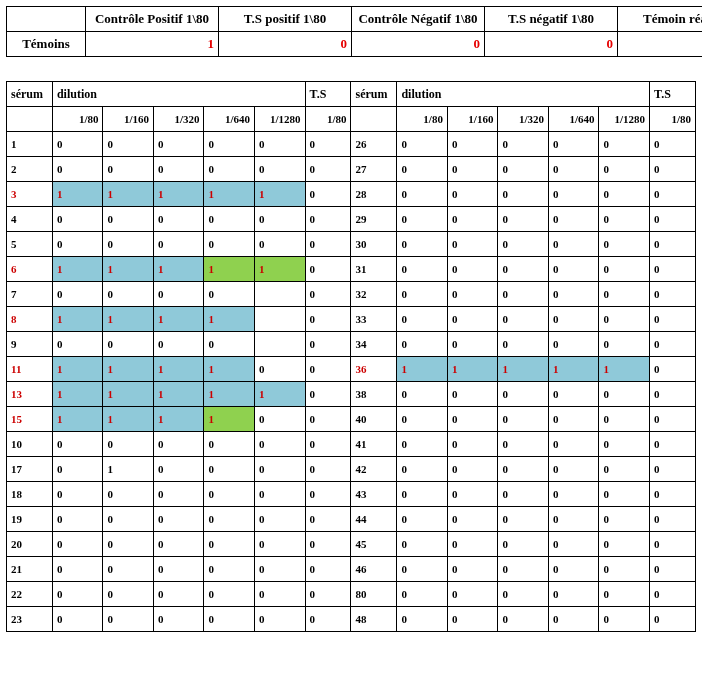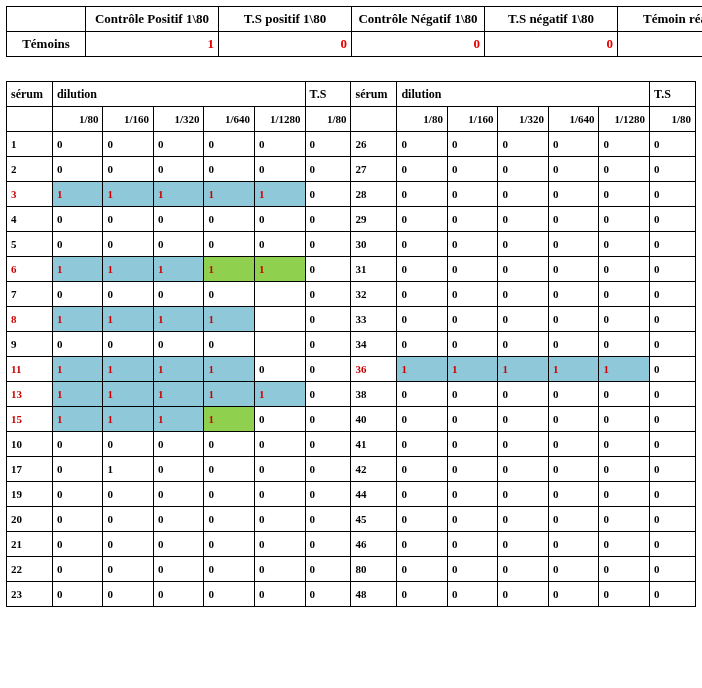--- a/index.html
+++ b/index.html
@@ -346,20 +346,36 @@
         <td>0</td>
         <td>42</td>
         <td>0</td>
         <td>0</td>
         <td>0</td>
         <td>0</td>
         <td>0</td>
         <td>0</td>
       </tr>
       <tr>
+        <td>18</td>
+        <td>0</td>
+        <td>0</td>
+        <td>0</td>
+        <td>0</td>
+        <td>0</td>
+        <td>0</td>
+        <td>43</td>
+        <td>0</td>
+        <td>0</td>
+        <td>0</td>
+        <td>0</td>
+        <td>0</td>
+        <td>0</td>
+      </tr>
+      <tr>
         <td>19</td>
         <td>0</td>
         <td>0</td>
         <td>0</td>
         <td>0</td>
         <td>0</td>
         <td>0</td>
         <td>44</td>
         <td>0</td>
         <td>0</td>

